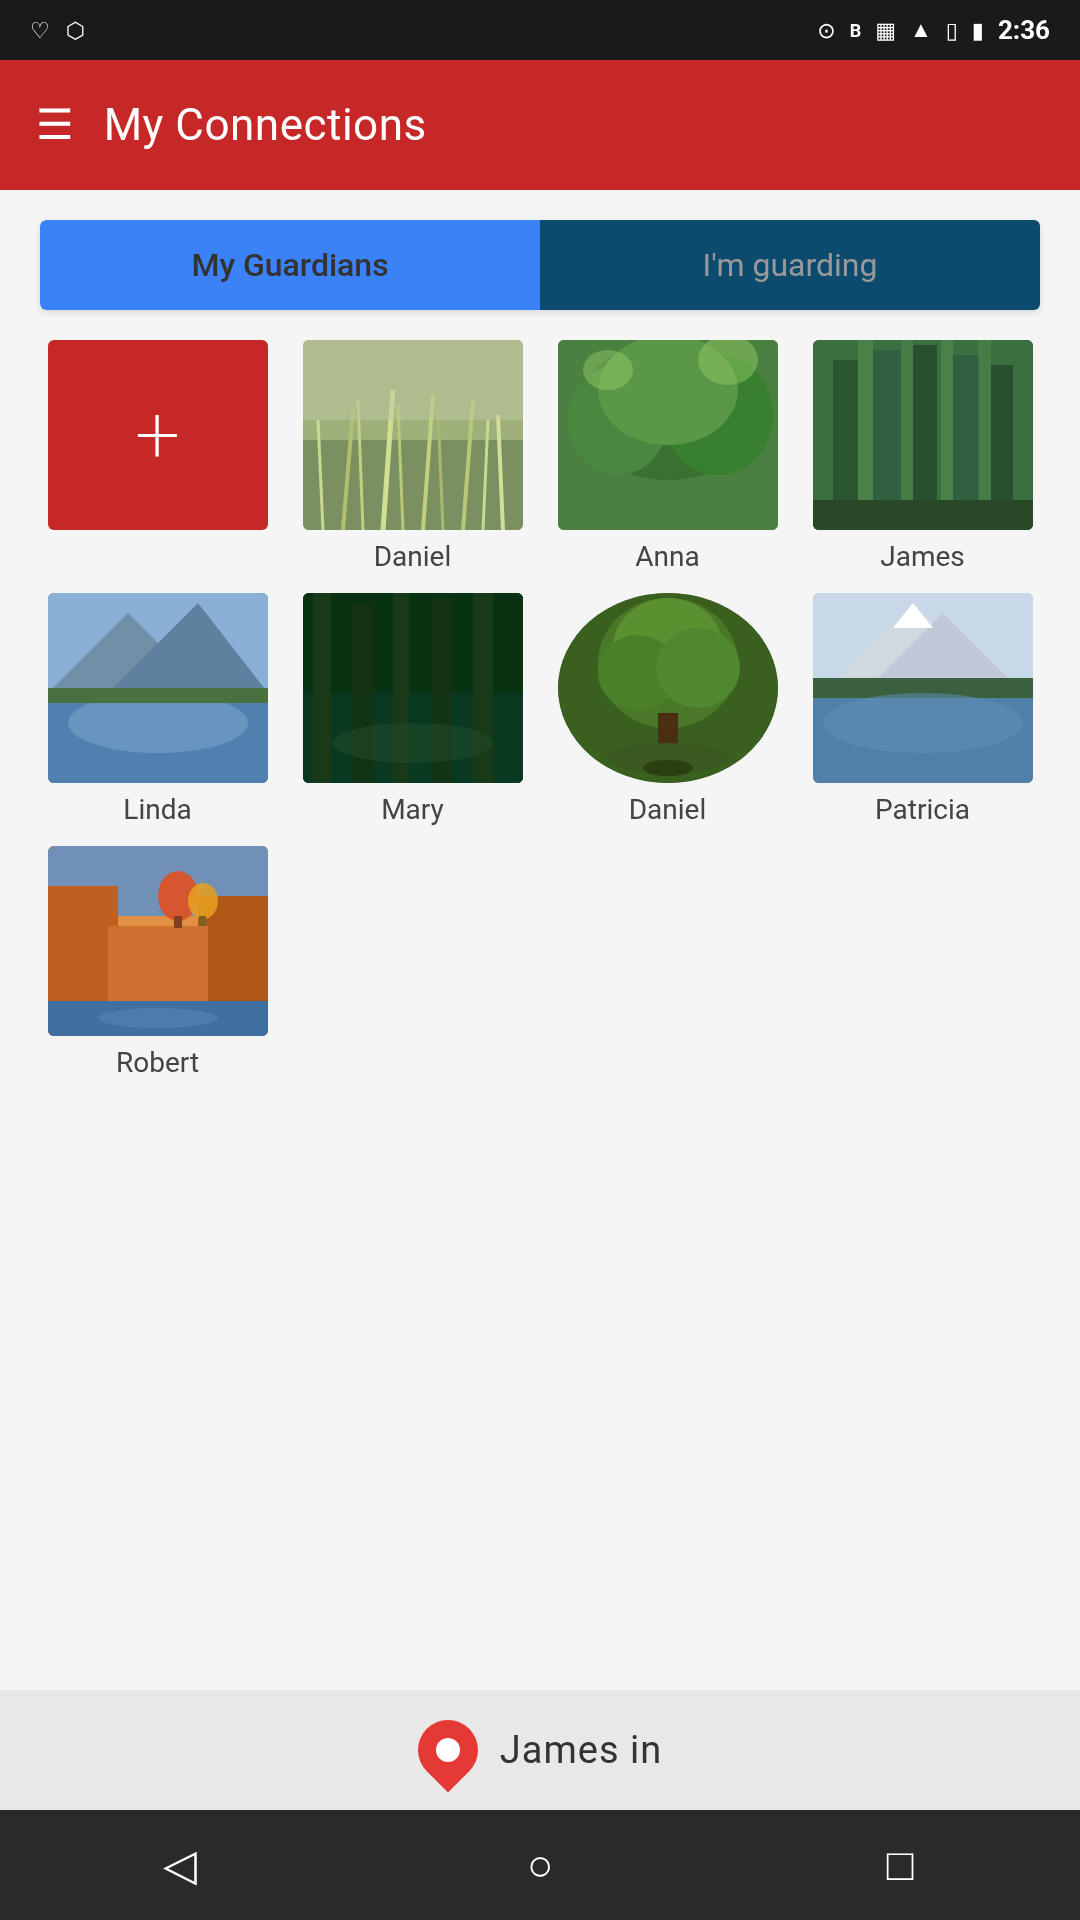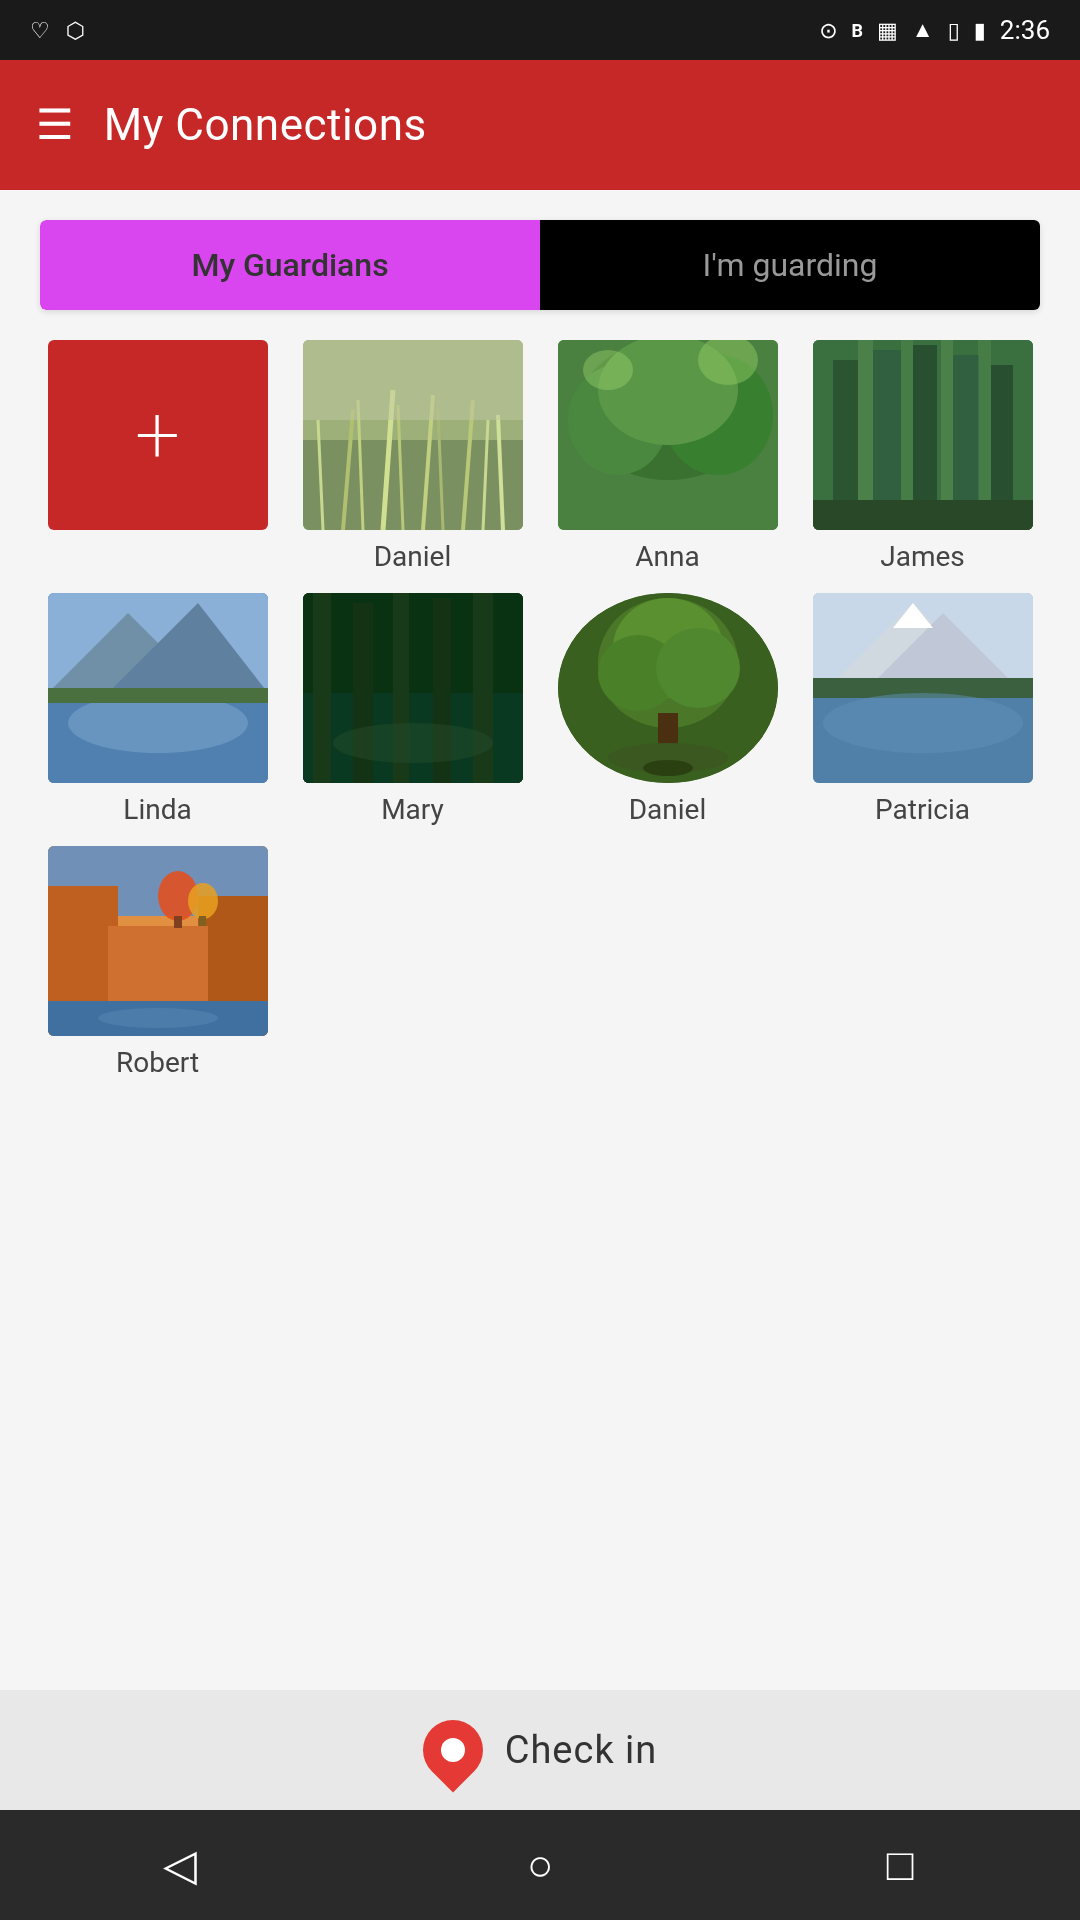--- a/index.html
+++ b/index.html
@@ -42,21 +42,21 @@
     }
 
     .status-icon {
       color: white;
       font-size: 22px;
     }
 
     .status-time {
       color: white;
       font-size: 26px;
-      font-weight: normal;
+      font-weight: bold;
     }
 
     
     .top-bar {
       width: 100%;
       height: 130px;
       background: #c62828;
       display: flex;
       align-items: center;
       padding: 0 36px;
@@ -92,28 +92,28 @@
     .tab {
       flex: 1;
       display: flex;
       align-items: center;
       justify-content: center;
       font-size: 32px;
       cursor: pointer;
     }
 
     .tab-active {
-      background: #d946ef;
+      background: #3b82f6;
       color: #333;
       font-weight: 500;
       border-radius: 6px 0 0 6px;
     }
 
     .tab-inactive {
-      background: #000000;
+      background: #0c4a6e;
       color: #999;
     }
 
     
     .grid-container {
       width: calc(100% - 80px);
       margin: 30px auto 0;
       display: grid;
       grid-template-columns: repeat(4, 1fr);
       gap: 20px;
@@ -481,21 +481,21 @@
     <span class="grid-item-label">Robert</span>
   </div>
 
 </div>
 
 <div class="checkin-bar">
   <div style="display:flex; align-items:center; gap:22px;">
     <div class="checkin-pin">
       <div class="checkin-pin-inner"></div>
     </div>
-    <span class="checkin-label">Check in</span>
+    <span class="checkin-label">James in</span>
   </div>
 </div>
 
 <div class="bottom-nav">
   <div class="nav-btn">
     <span class="nav-btn-icon">◁</span>
   </div>
   <div class="nav-btn">
     <span class="nav-btn-icon">○</span>
   </div>

